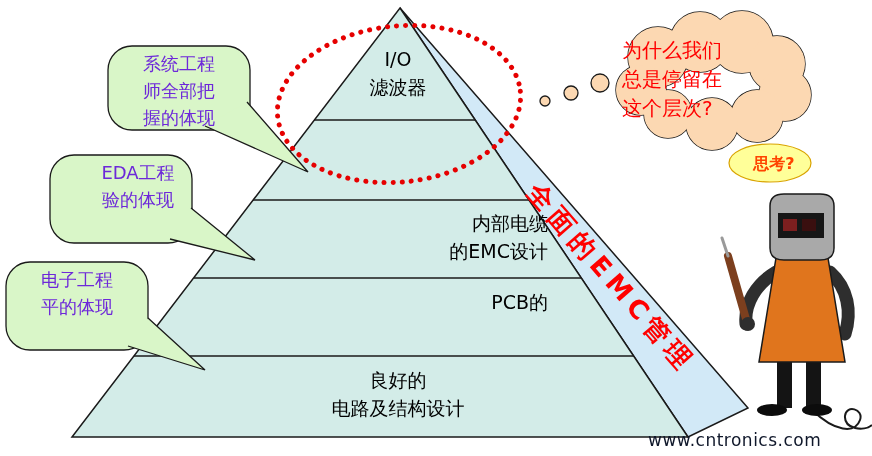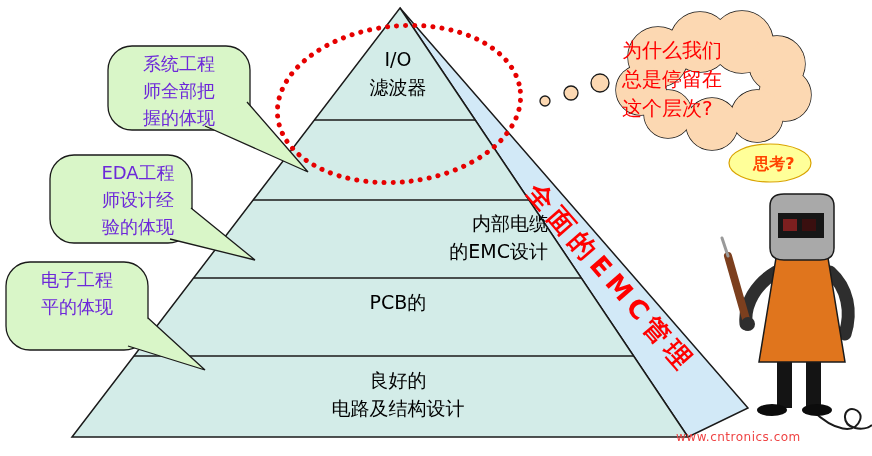--- a/index.html
+++ b/index.html
@@ -2,32 +2,32 @@
 <html><head>
 <meta charset="utf-8">
 <style>
   * { margin:0; padding:0; box-sizing:border-box; }
   body { font-family:"DejaVu Sans","Liberation Sans",sans-serif; background:#ffffff; }
   .canvas { position:relative; width:872px; height:456px; background:#ffffff; overflow:hidden; }
   .layer { position:absolute; left:0; top:0; }
   .bl { display:block; }
   .level-label { position:absolute; left:248px; width:300px; text-align:center;
                  font-size:19px; line-height:28px; color:#000; }
-  .lv1 { top:45px; } .lv2 { top:128px; } .lv3 { top:209px;text-align:right; } .lv4 { top:288px; } .lv5 { top:366px; }
+  .lv1 { top:45px; } .lv2 { top:128px; } .lv3 { top:209px;text-align:right; } .lv4 { top:288px;text-align:right; } .lv5 { top:366px; }
   .callout-text { position:absolute; width:142px; text-align:center; font-size:18px;
                   line-height:27px; color:#6d28d9; }
   .co1 { left:108px; top:50px; } .co2 { left:50px; top:159px;margin-left:17px; } .co3 { left:6px; top:266px; }
   .thought-text { position:absolute; left:622px; top:36px; width:180px; text-align:left;
                   font-size:20px; line-height:29px; color:#ff0000; }
   .think-text { position:absolute; left:730px; top:154px; width:88px; text-align:center;
                 font-size:16px; font-weight:bold; color:#ff4400; }
   .side-label { position:absolute; left:545px; top:176px; transform:rotate(49deg);
                 transform-origin:0 0; font-size:26px; font-weight:bold; letter-spacing:6px;
                 color:#ff0000; white-space:nowrap; }
-  .watermark { position:absolute; left:676px; top:430px; font-size:12px; color:#ef4444;
+  .watermark { position:absolute; left:648px; top:430px; font-size:17px; color:#0f172a;
                letter-spacing:0.5px; }
 </style>
 </head>
 <body>
 
 <div class="canvas">
 
   <svg class="layer" width="872" height="456" viewBox="0 0 872 456">
 
     <polygon points="400,8 748,408 688,437" fill="#d2e9f7" stroke="#1a1a1a" stroke-width="1.5"></polygon>
@@ -119,21 +119,20 @@
     <span class="bl">电路及结构设计</span>
   </div>
 
   <div class="callout-text co1">
     <span class="bl">系统工程</span>
     <span class="bl">师全部把</span>
     <span class="bl">握的体现</span>
   </div>
   <div class="callout-text co2">
     <span class="bl">EDA工程</span>
-    <span class="bl">师设计经</span>
     <span class="bl">验的体现</span>
   </div>
   <div class="callout-text co3">
     <span class="bl">电子工程</span>
     <span class="bl">平的体现</span>
   </div>
 
   <div class="thought-text">
     <span class="bl">为什么我们</span>
     <span class="bl">总是停留在</span>

